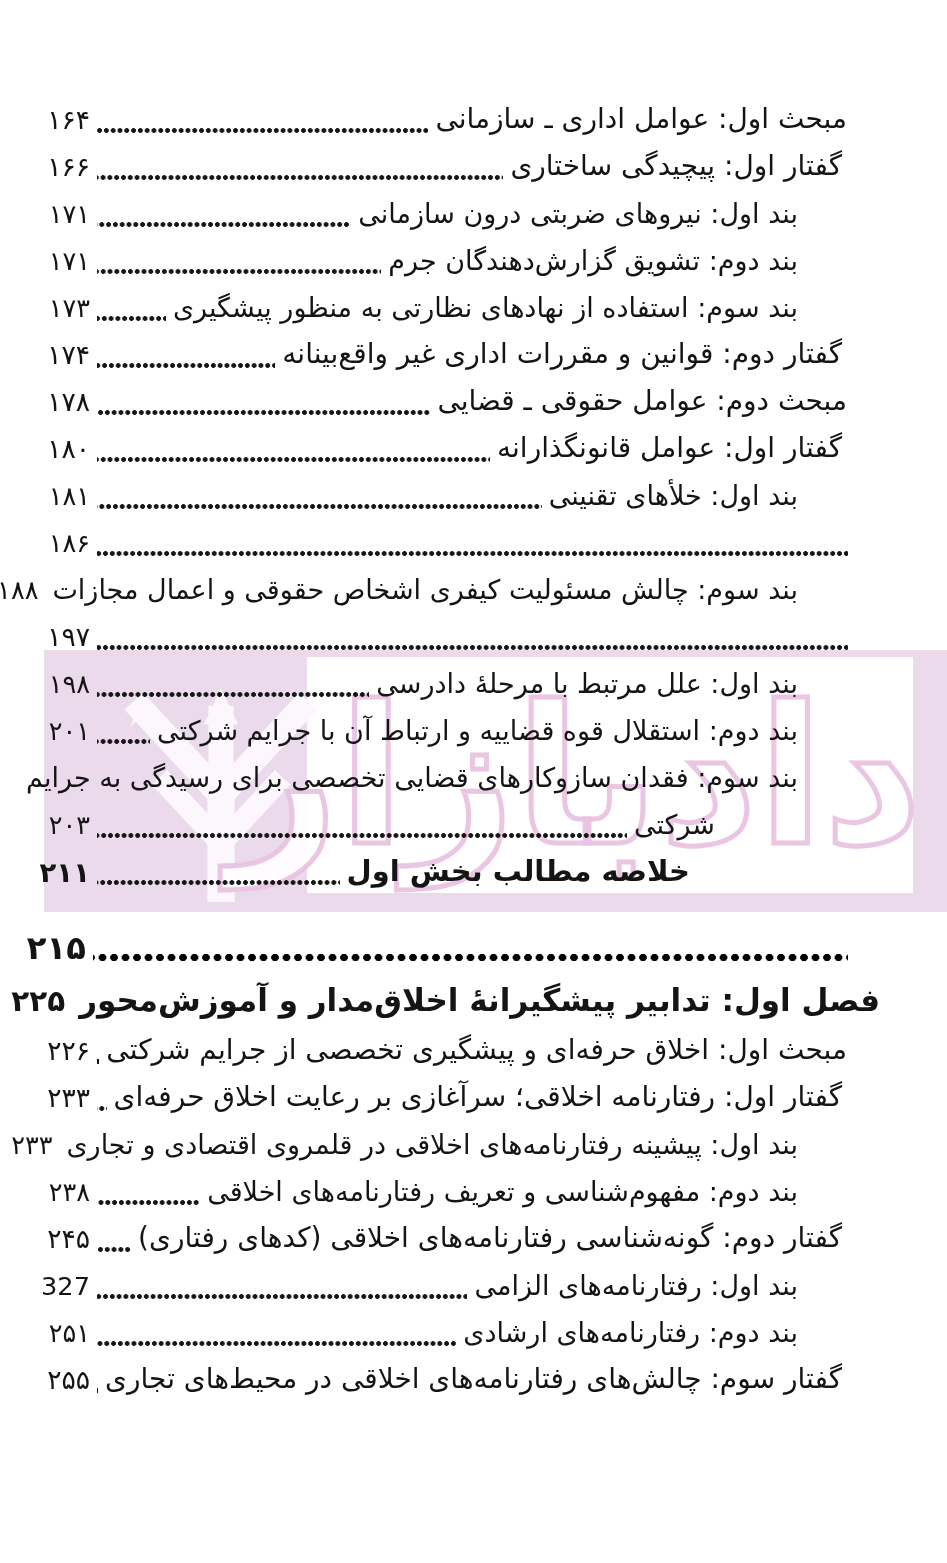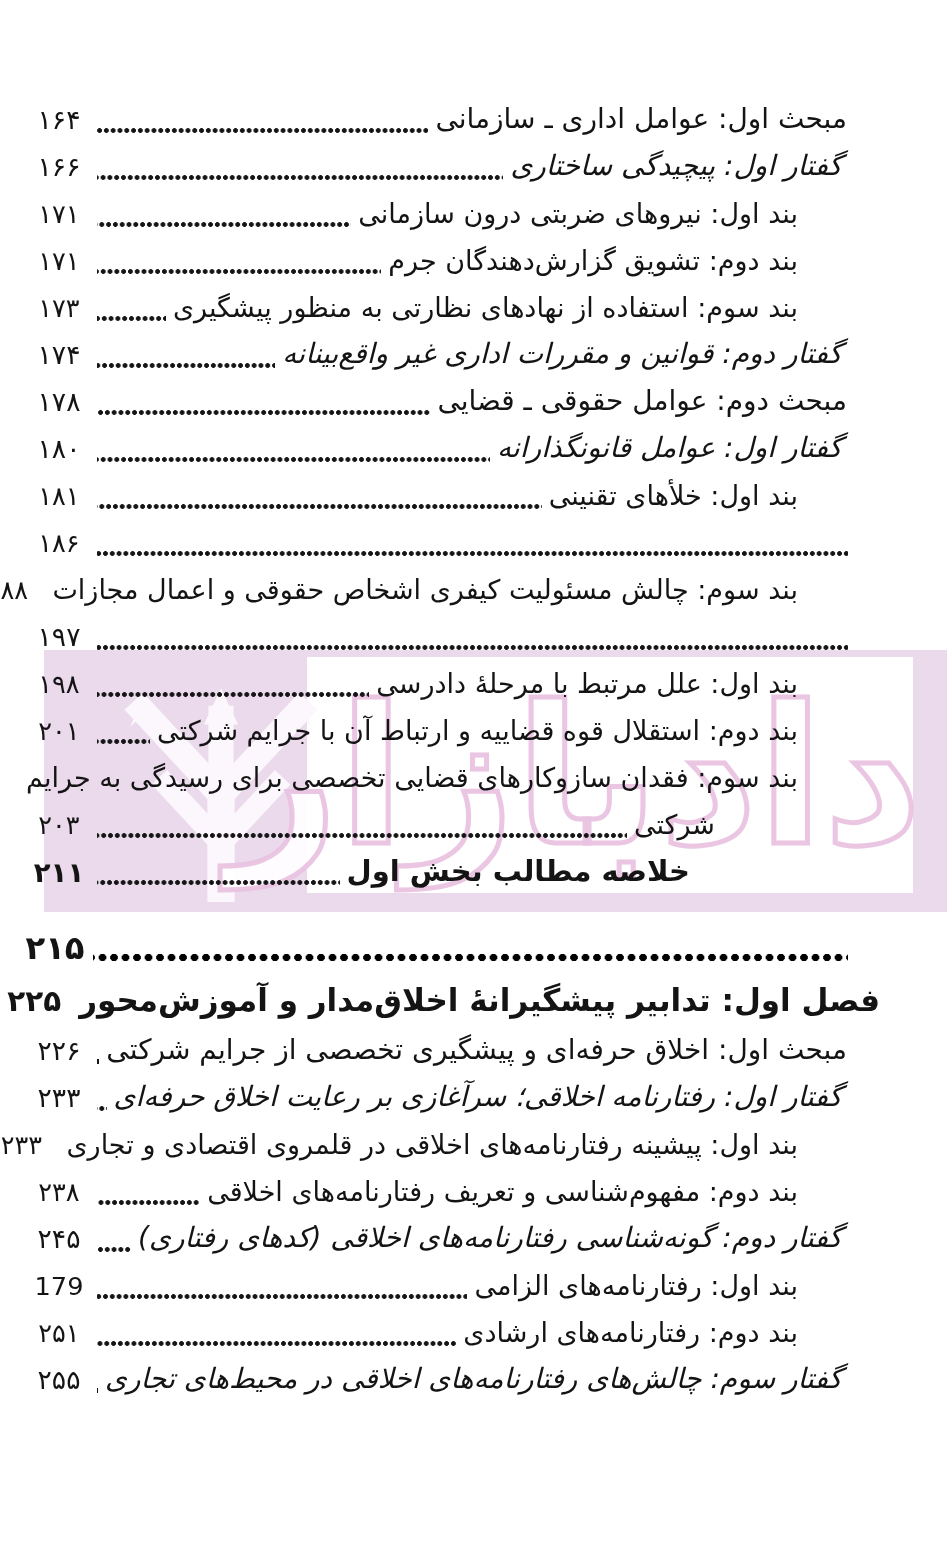--- a/index.html
+++ b/index.html
@@ -34,35 +34,35 @@
   
   .toc{
     position:relative;z-index:5;
     box-sizing:border-box;
     width:947px;
     padding:96px 92px 0 28px;
     color:#141414;
   }
   .row{display:flex;align-items:center;height:47px;}
   .row .t{white-space:nowrap;line-height:1.15;}
-  .row .p{min-width:62px;text-align:center;white-space:nowrap;}
+  .row .p{min-width:62px;text-align:right;white-space:nowrap;}
   .leader{
     flex:1 1 auto;height:10px;margin:0 7px;
     position:relative;top:9px;
     background-image:radial-gradient(circle, #151515 2.1px, transparent 2.6px);
     background-size:6.8px 7px;
     background-repeat:repeat-x;
     background-position:center bottom;
   }
 
   
   .lvl-mabhas{font-size:28px;}
   .lvl-mabhas .t{margin-right:8px;}
   .lvl-goftar{font-size:28px;}
-  .lvl-goftar .t{margin-right:13px;font-style:italic;}
+  .lvl-goftar .t{margin-right:13px;}
   .lvl-band{font-size:27px;}
   .lvl-band .t{margin-right:57px;}
   .lvl-continuation{font-size:27px;}
   .lvl-continuation .t{margin-right:140px;text-align:center;}
   .lvl-summary{font-size:29px;font-weight:700;}
   .lvl-summary .t{margin-right:165px;text-align:right;}
   .lvl-bakhsh{
     font-size:34px;font-weight:700;height:54px;margin-top:26px;margin-left:-4px;
   }
   .lvl-bakhsh .t{margin-right:-62px;}
@@ -213,21 +213,21 @@
     <span class="p">۲۳۸</span>
   </div>
       <div class="row lvl-goftar">
     <span class="t">گفتار دوم: گونه‌شناسی رفتارنامه‌های اخلاقی (کدهای رفتاری)</span>
     <span class="leader"></span>
     <span class="p">۲۴۵</span>
   </div>
       <div class="row lvl-band">
     <span class="t">بند اول: رفتارنامه‌های الزامی</span>
     <span class="leader"></span>
-    <span class="p">179</span>
+    <span class="p">327</span>
   </div>
       <div class="row lvl-band">
     <span class="t">بند دوم: رفتارنامه‌های ارشادی</span>
     <span class="leader"></span>
     <span class="p">۲۵۱</span>
   </div>
       <div class="row lvl-goftar">
     <span class="t">گفتار سوم: چالش‌های رفتارنامه‌های اخلاقی در محیط‌های تجاری</span>
     <span class="leader"></span>
     <span class="p">۲۵۵</span>

